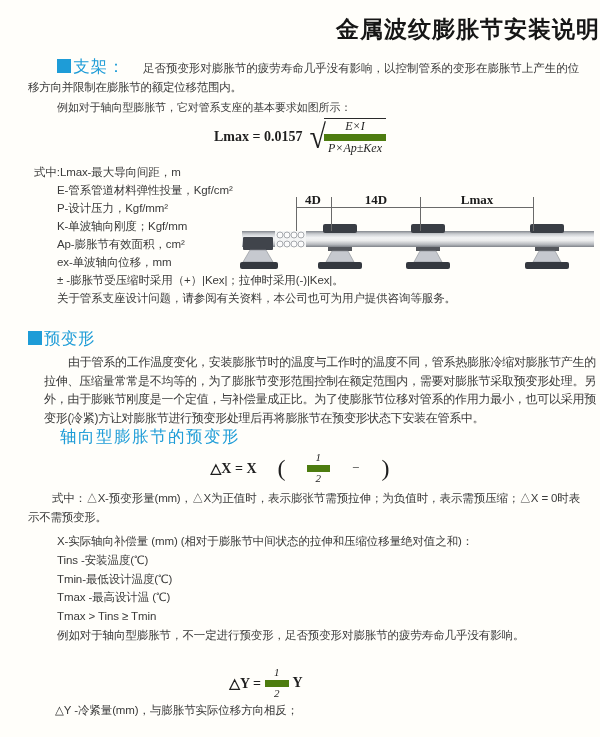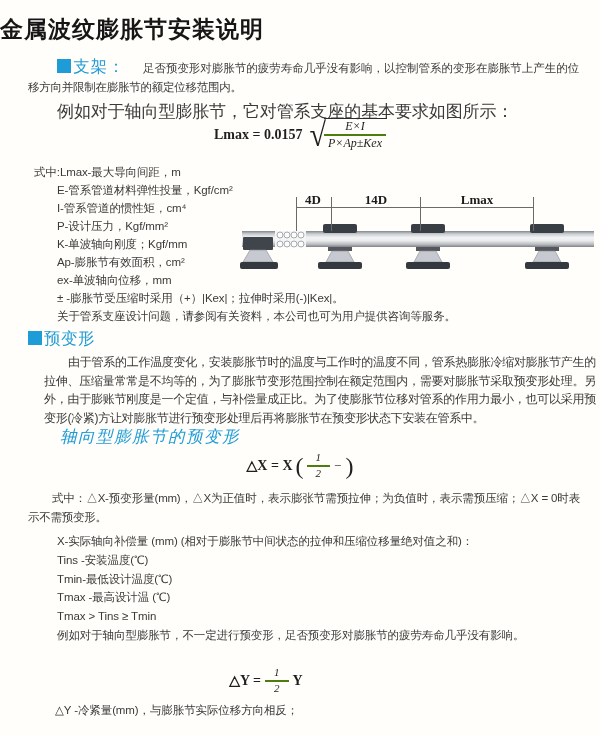--- a/index.html
+++ b/index.html
@@ -1,49 +1,49 @@
 <!DOCTYPE html>
 <html><head>
 <meta charset="utf-8">
 <style>
   html,body{margin:0;padding:0;}
   .page{position:relative;width:600px;height:737px;background:#fffefa;overflow:hidden;
         font-family:"Liberation Sans",sans-serif;color:#3a3a3a;}
-  .title{position:absolute;top:14px;left:0;width:100%;text-align:left;
+  .title{position:absolute;top:14px;left:0;width:100%;text-align:right;
          font-size:23px;font-weight:bold;color:#161616;letter-spacing:1px;}
   .para{text-align:justify;}
   .para1{position:absolute;top:57px;left:28px;width:551px;font-size:11.5px;line-height:19px;
          letter-spacing:-0.25px;text-indent:29px;}
   .sec-head-text{font-size:16.5px;color:#1e9cd7;font-weight:500;margin-right:18px;letter-spacing:0.5px;}
   .sq{display:inline-block;width:14px;height:14px;background:#1e9cd7;margin-right:2px;vertical-align:-1px;}
-  .example-line{position:absolute;top:100px;left:57px;font-size:17px;letter-spacing:-0.1px;white-space:nowrap;}
+  .example-line{position:absolute;top:100px;left:57px;font-size:11px;letter-spacing:-0.1px;white-space:nowrap;}
   .formula{display:flex;justify-content:center;align-items:center;}
   .formula1{position:absolute;top:118px;left:0;width:100%;}
   .f-lhs{font-family:"Liberation Serif",serif;font-weight:bold;font-size:14px;color:#1f1f1f;white-space:nowrap;}
   .rad{font-family:"Liberation Serif",serif;font-size:30px;color:#1f1f1f;line-height:26px;
        margin:0 -2px 0 7px;transform:scaleY(1.12);}
   .frac{display:inline-flex;flex-direction:column;text-align:center;
         font-family:"Liberation Serif",serif;font-style:italic;font-size:12px;line-height:1.25;color:#1f1f1f;}
-  .frac .num{padding:0 9px;border-bottom:2px solid #4d7c0f;}
+  .frac .num{padding:0 9px;border-bottom:7px solid #4d7c0f;}
   .frac .den{padding:0 4px;}
   .sqrt-frac{border-top:1.4px solid #2a2a2a;}
   .frac.small{font-size:11px;}
   .minus{font-family:"Liberation Serif",serif;font-size:13px;color:#1f1f1f;margin:0 1px;}
   .paren{font-family:"Liberation Serif",serif;font-size:24px;font-weight:300;color:#1f1f1f;line-height:1;}
   .defs{position:absolute;top:163px;left:34px;font-size:11.5px;line-height:18px;letter-spacing:-0.1px;}
   .defs .def-line{padding-left:23px;white-space:nowrap;}
   .defs .def-line:first-child{padding-left:0;}
   .diagram{position:absolute;top:192px;left:240px;width:356px;height:100px;}
   .dim-label{font-family:"Liberation Serif",serif;font-weight:bold;font-size:13px;fill:#1c1c1c;}
   .sec2-head{position:absolute;top:328px;left:28px;}
   .para2{position:absolute;top:353px;left:44px;width:552px;font-size:12px;line-height:18.7px;
          letter-spacing:-0.3px;text-indent:24px;}
-  .sub-head{font-size:16.5px;color:#1e9cd7;font-weight:500;letter-spacing:1.5px;white-space:nowrap;font-style:italic;}
+  .sub-head{font-size:16.5px;color:#1e9cd7;font-weight:500;letter-spacing:1.5px;white-space:nowrap;}
   .axial-head{position:absolute;top:426px;left:60px;}
-  .formula2{position:absolute;top:451px;left:0;width:100%;gap:3px;}
+  .formula2{position:absolute;top:451px;left:0;width:100%;gap:21px;}
   .explain{position:absolute;top:489px;left:28px;width:552px;font-size:11.5px;line-height:19px;
            letter-spacing:-0.25px;text-indent:24px;}
   .tdefs{position:absolute;top:532px;left:57px;font-size:11.5px;line-height:18.8px;letter-spacing:-0.1px;}
   .tdefs .def-line{white-space:nowrap;}
   .lateral-head{position:absolute;top:641px;left:40px;}
   .formula3{position:absolute;top:666px;left:0;width:100%;gap:4px;transform:translateX(-34px);}
   .final-note{position:absolute;top:703px;left:55px;font-size:11.5px;letter-spacing:-0.1px;white-space:nowrap;}
 </style>
 </head>
 <body>
@@ -61,21 +61,20 @@
     <span class="rad">√</span>
     <span class="frac sqrt-frac">
       <span class="num">E×I</span>
       <span class="den">P×Ap±Kex</span>
     </span>
   </div>
 
   <div class="defs">
     <div class="def-line">式中:Lmax-最大导向间距，m</div>
     <div class="def-line">E-管系管道材料弹性投量，Kgf/cm²</div>
-    <div class="def-line">I-管系管道的惯性矩，cm⁴</div>
     <div class="def-line">P-设计压力，Kgf/mm²</div>
     <div class="def-line">K-单波轴向刚度；Kgf/mm</div>
     <div class="def-line">Ap-膨胀节有效面积，cm²</div>
     <div class="def-line">ex-单波轴向位移，mm</div>
     <div class="def-line">± -膨胀节受压缩时采用（+）|Kex|；拉伸时采用(-)|Kex|。</div>
     <div class="def-line">关于管系支座设计问题，请参阅有关资料，本公司也可为用户提供咨询等服务。</div>
   </div>
 
   <svg class="diagram" viewBox="0 0 356 100" xmlns="http://www.w3.org/2000/svg">
     <defs>

